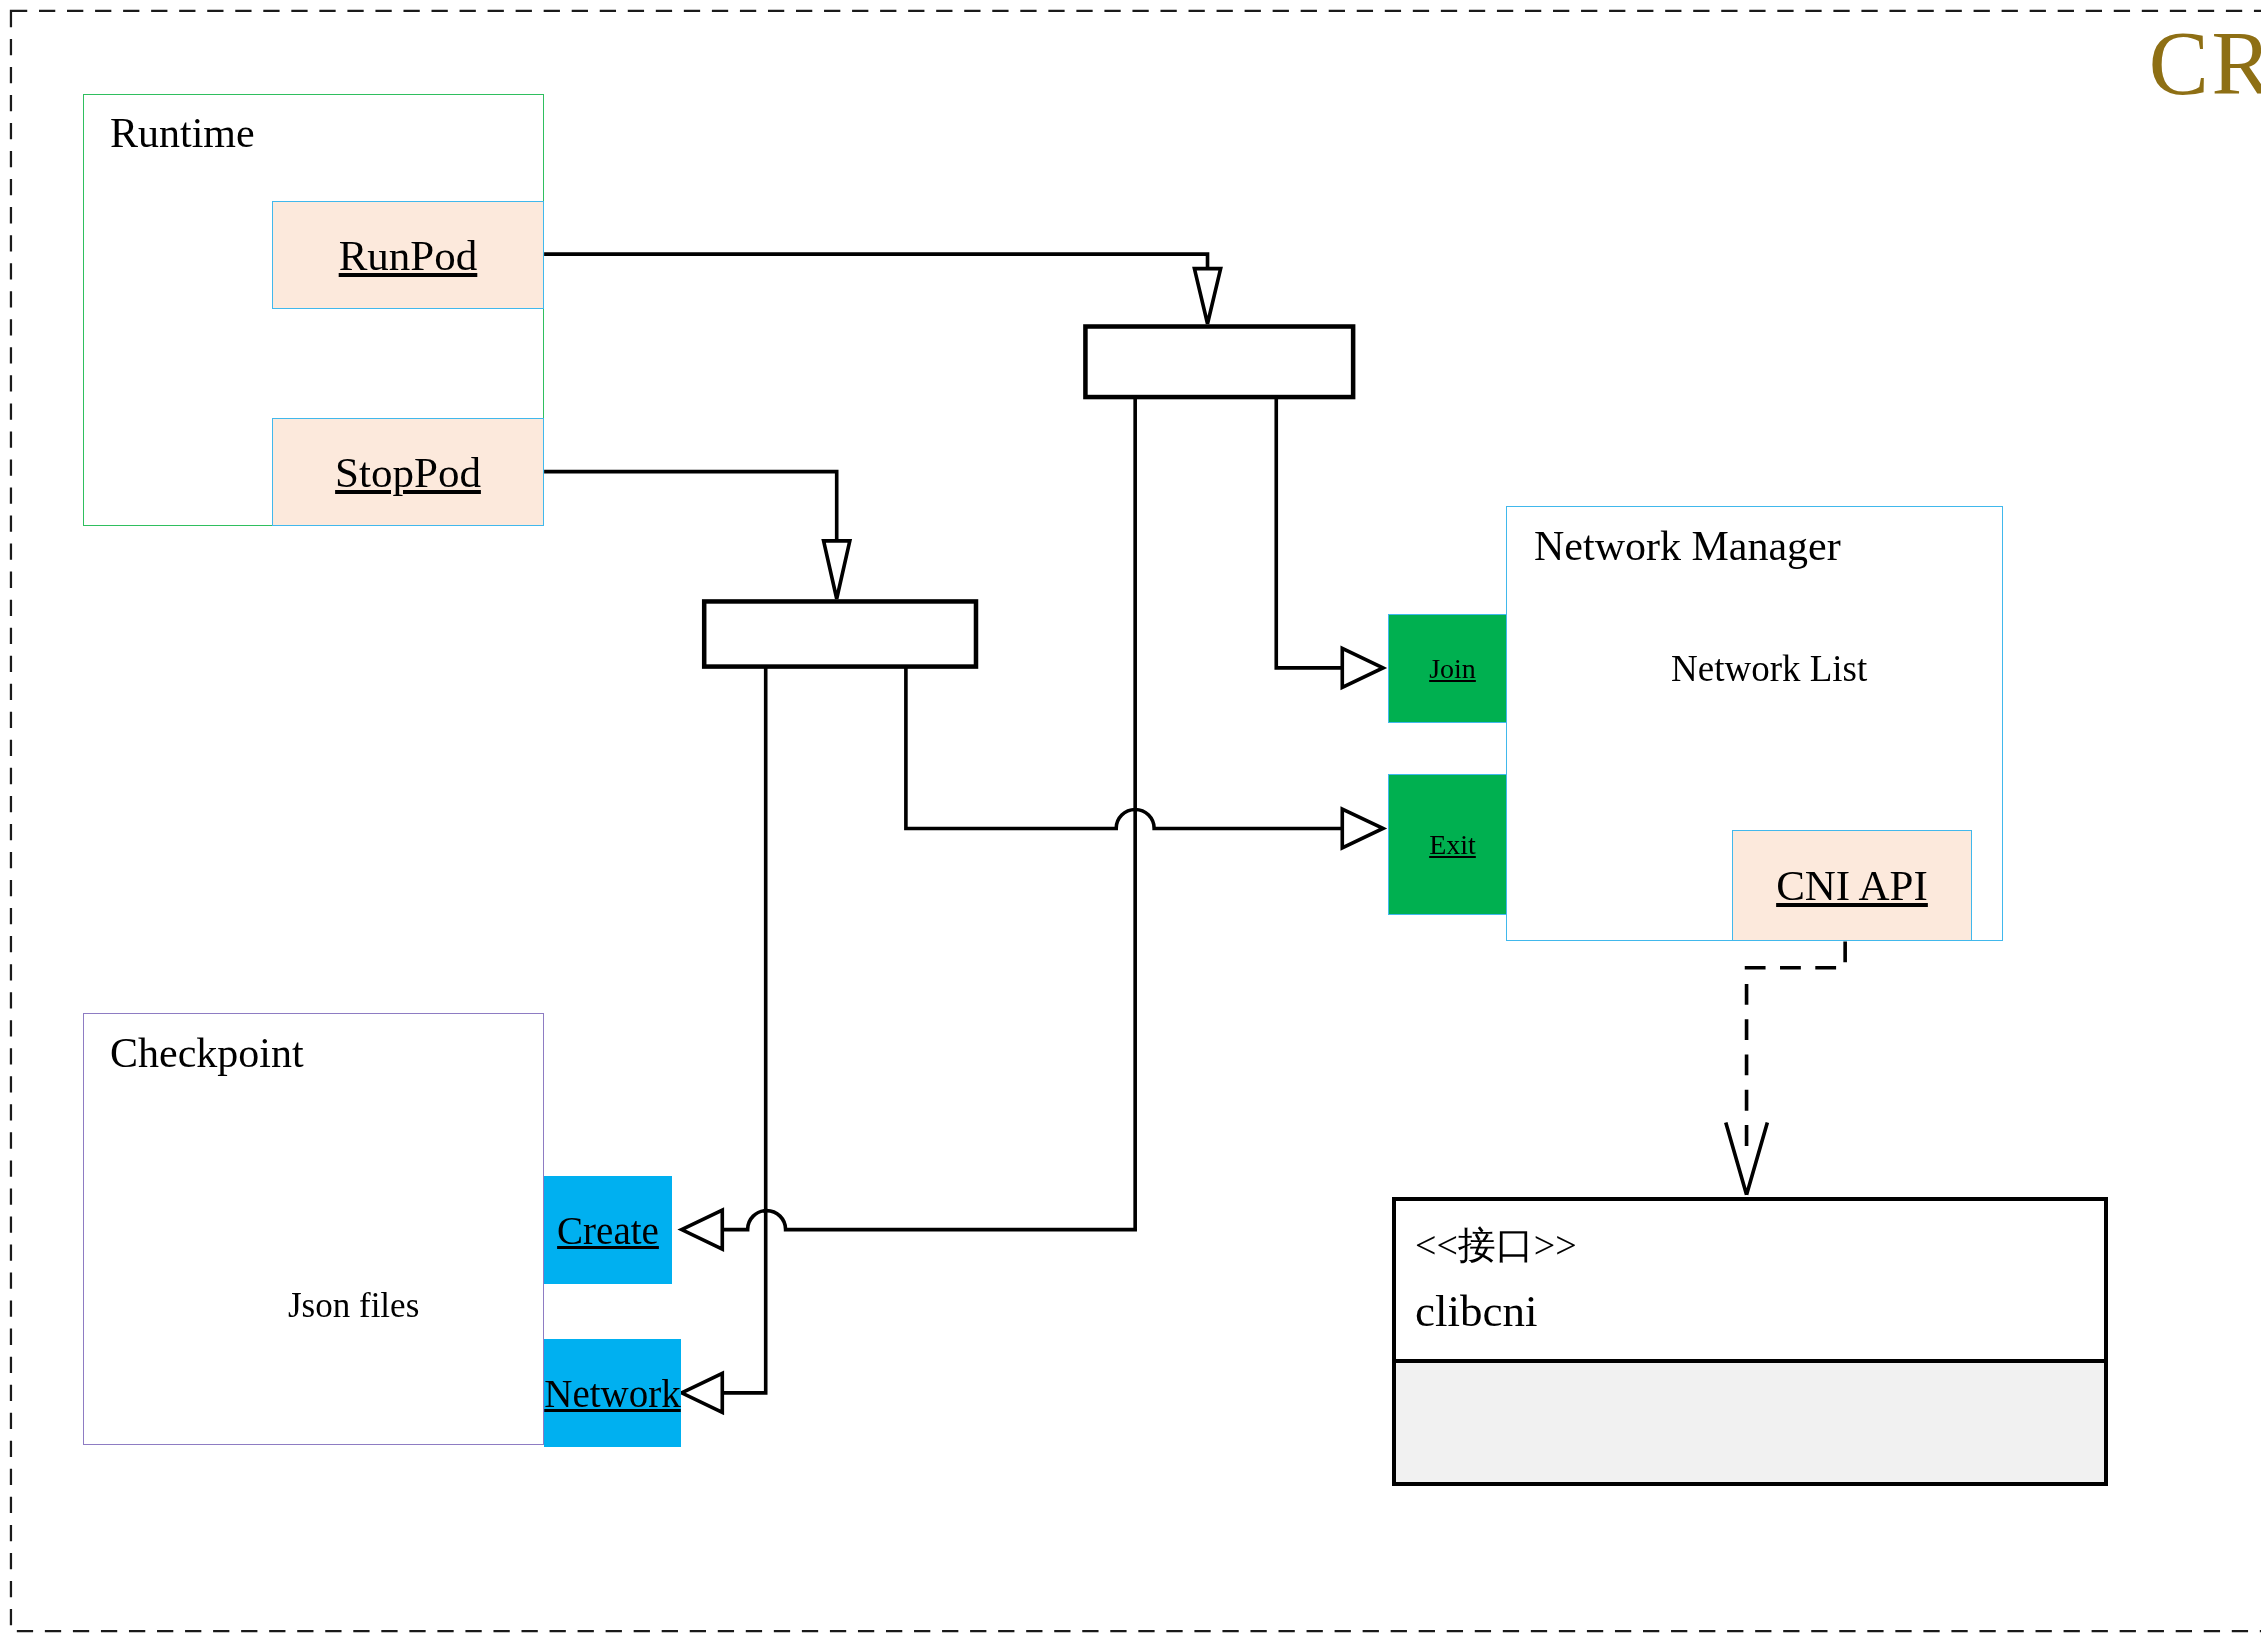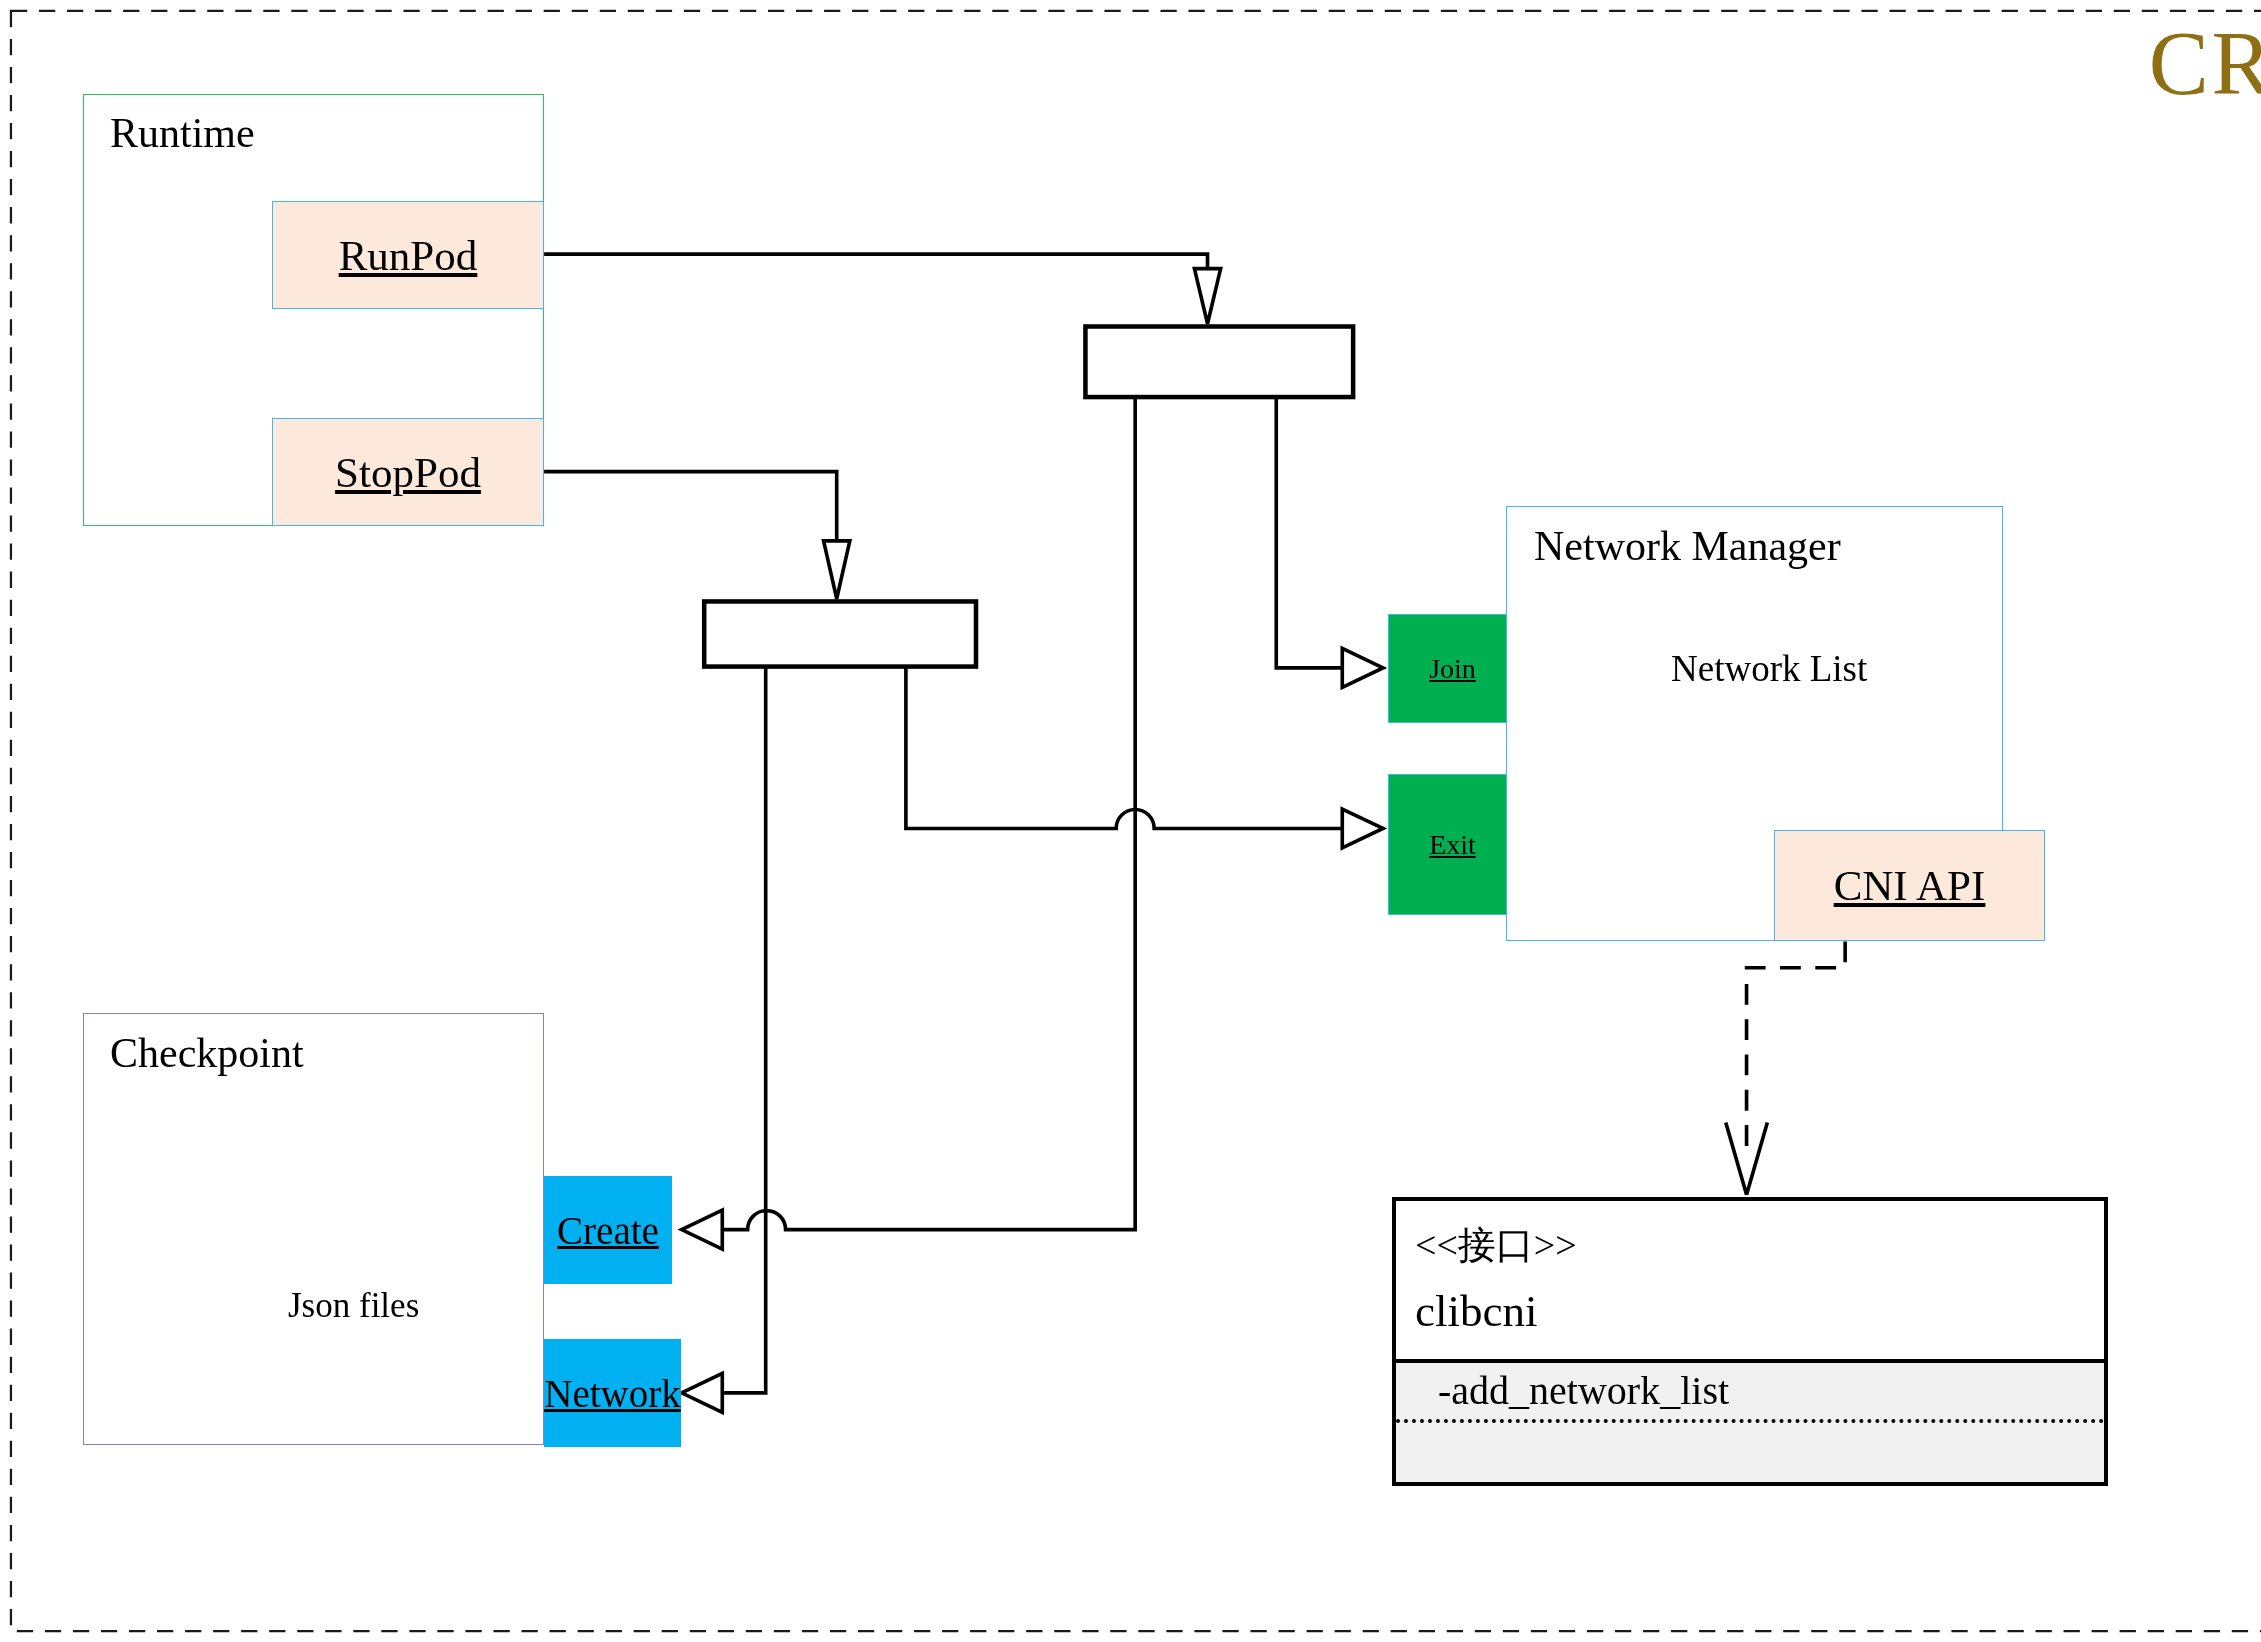--- a/index.html
+++ b/index.html
@@ -48,21 +48,21 @@
   
   .node{
     display:flex; align-items:center; justify-content:center;
     font-size:43px; line-height:1;
     white-space:nowrap;
     text-decoration:underline;
   }
   .peach-node{ background:var(--peach); border:1.4px solid var(--blue_border); }
   .runpod-node{ left:272px; top:201px; width:272px; height:108px; }
   .stoppod-node{ left:272px; top:418px; width:272px; height:108px; }
-  .cni-node{ left:1732px; top:830px; width:271px; height:111px;margin-left:42px; }
+  .cni-node{ left:1732px; top:830px; width:240px; height:111px; }
   .green-node{ background:var(--green_button); border:1.4px solid var(--blue_border); font-size:28px;padding-left:10px; }
   .join-node{ left:1388px; top:614px; width:119px; height:109px; }
   .exit-node{ left:1388px; top:774px; width:119px; height:141px; }
   .cyan-node{ background:var(--cyan_button); border:none; font-size:39px; }
   .create-node{ left:544px; top:1176px; width:128px; height:108px; }
   .remove-node{ left:544px; top:1339px; width:137px; height:108px; }
   
   .cyl-label{ font-size:37px; line-height:1; white-space:nowrap; }
   .network-list-label{ left:1671px; top:650px; }
   .json-files-label{ left:288px; top:1288px; font-size:35px; }
@@ -172,18 +172,15 @@
   <span>Create</span>
 </div>
 <div class="abs node cyan-node remove-node">
   <span>Network</span>
 </div>
 
 <div class="abs clibcni-box">
   <div class="clibcni-stereotype">&lt;&lt;接口&gt;&gt;</div>
   <div class="clibcni-name">clibcni</div>
   <div class="clibcni-methods">
-    <div class="method-row method-row-divider">
-      <span>-add_network_list</span>
-    </div>
   </div>
 </div>
 
 
 </body></html>

